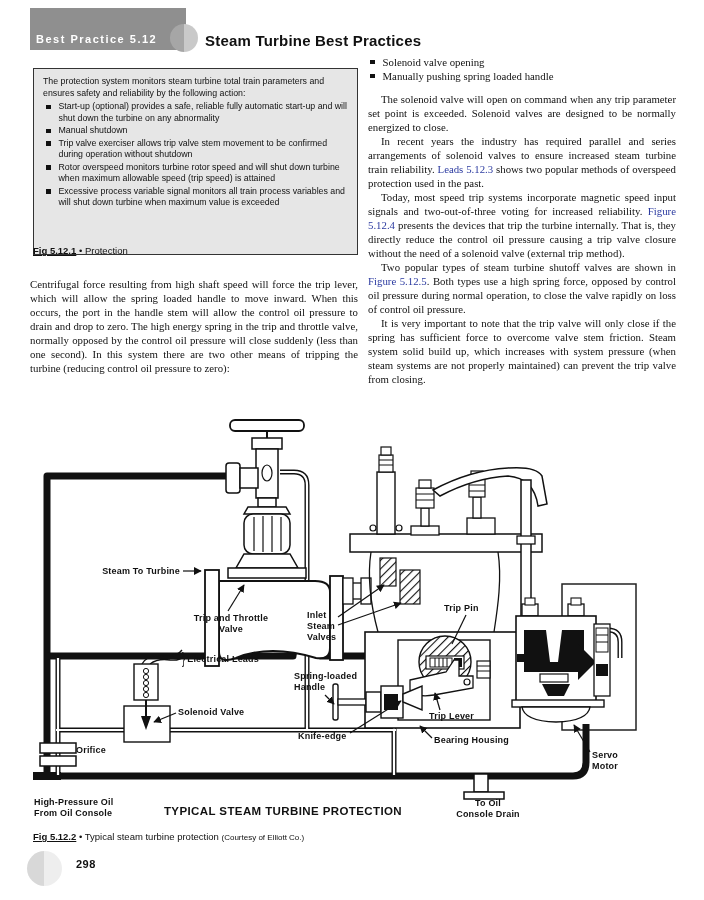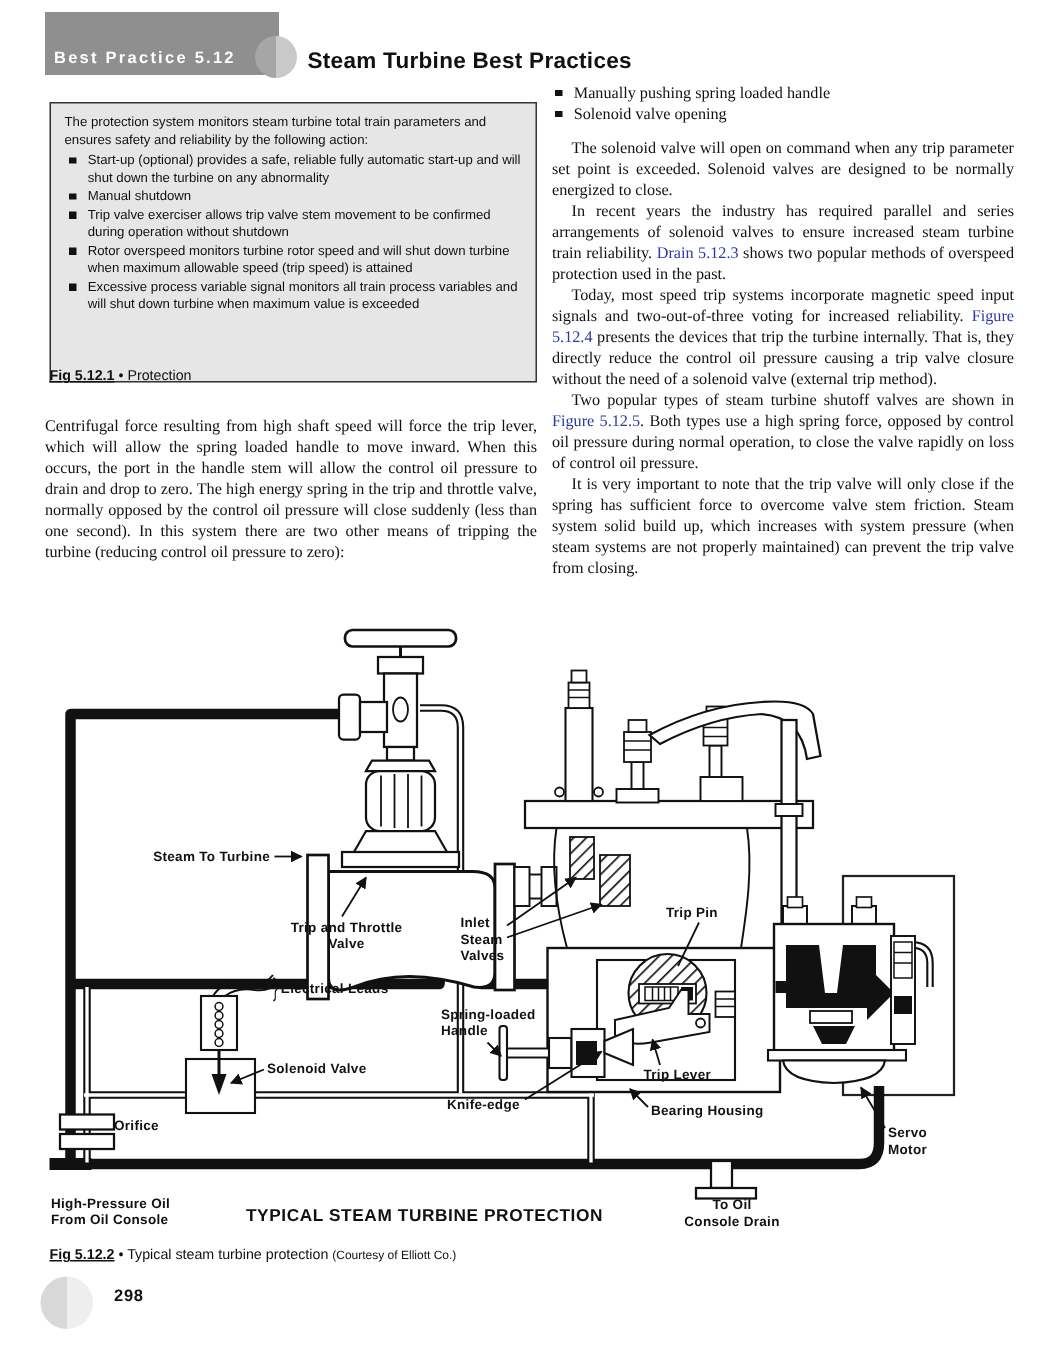--- a/index.html
+++ b/index.html
@@ -96,30 +96,30 @@
     <span>•</span>
     <span>Protection</span>
   </div>
 
   <p class="serif-para left-para">Centrifugal force resulting from high shaft speed will force the trip lever, which will allow the spring loaded handle to move inward. When this occurs, the port in the handle stem will allow the control oil pressure to drain and drop to zero. The high energy spring in the trip and throttle valve, normally opposed by the control oil pressure will close suddenly (less than one second). In this system there are two other means of tripping the turbine (reducing control oil pressure to zero):</p>
 
   <div class="right-col">
     <ul class="rb-list" id="right-bullets">
         <li>
           <span class="sq"></span>
+          <span>Solenoid valve opening</span>
+        </li>
+        <li>
+          <span class="sq"></span>
           <span>Manually pushing spring loaded handle</span>
-        </li>
-        <li>
-          <span class="sq"></span>
-          <span>Solenoid valve opening</span>
         </li>
       </ul>
     <div id="right-paras">
         <p class="serif-para indent first"><span>The solenoid valve will open on command when any trip parameter set point is exceeded. Solenoid valves are designed to be normally energized to close.</span></p>
-        <p class="serif-para indent"><span>In recent years the industry has required parallel and series arrangements of solenoid valves to ensure increased steam turbine train reliability. </span><span class="figref">Drain 5.12.3</span><span> shows two popular methods of overspeed protection used in the past.</span></p>
+        <p class="serif-para indent"><span>In recent years the industry has required parallel and series arrangements of solenoid valves to ensure increased steam turbine train reliability. </span><span class="figref">Leads 5.12.3</span><span> shows two popular methods of overspeed protection used in the past.</span></p>
         <p class="serif-para indent"><span>Today, most speed trip systems incorporate magnetic speed input signals and two-out-of-three voting for increased reliability. </span><span class="figref">Figure 5.12.4</span><span> presents the devices that trip the turbine internally. That is, they directly reduce the control oil pressure causing a trip valve closure without the need of a solenoid valve (external trip method).</span></p>
         <p class="serif-para indent"><span>Two popular types of steam turbine shutoff valves are shown in </span><span class="figref">Figure 5.12.5</span><span>. Both types use a high spring force, opposed by control oil pressure during normal operation, to close the valve rapidly on loss of control oil pressure.</span></p>
         <p class="serif-para indent"><span>It is very important to note that the trip valve will only close if the spring has sufficient force to overcome valve stem friction. Steam system solid build up, which increases with system pressure (when steam systems are not properly maintained) can prevent the trip valve from closing.</span></p>
       </div>
   </div>
 
   <div class="diagram">
     <svg width="650" height="412" viewBox="0 0 650 412">
       <defs>
         <marker id="ah" viewBox="0 0 10 10" refX="9" refY="5" markerWidth="6.5" markerHeight="6.5" orient="auto">

